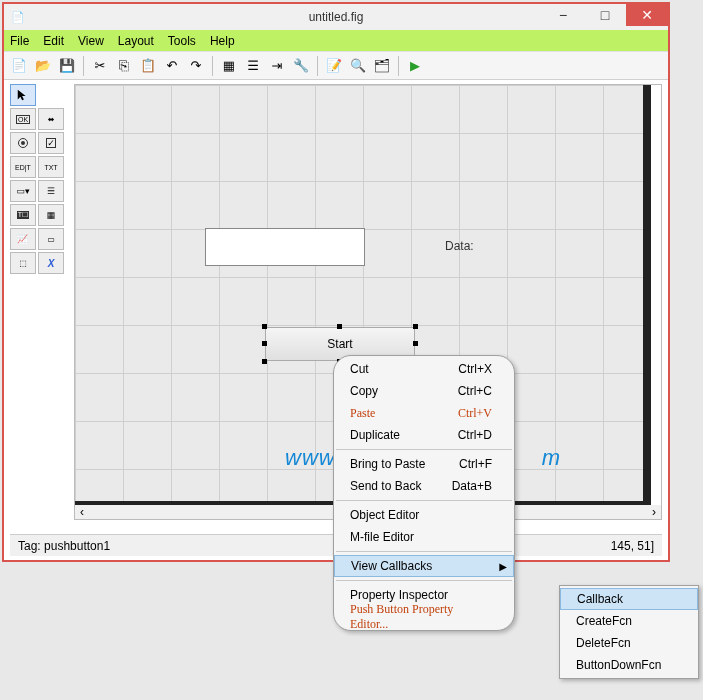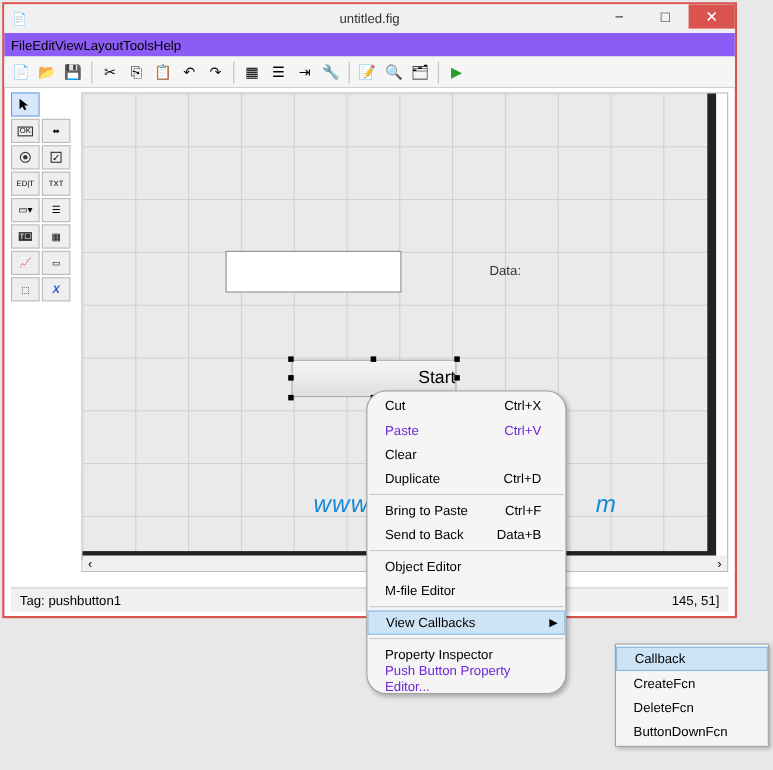--- a/index.html
+++ b/index.html
@@ -48,24 +48,25 @@
   .title-btn {
     width: 42px; height: 22px;
     display: flex; align-items: center; justify-content: center;
     font-size: 14px;
     color: #333;
     cursor: pointer;
   }
   .title-btn.close { background: #d9534f; color: #fff; }
   .menu-bar {
     height: 22px;
-    background: #8b5cf6;
+    background: #bef264;
     display: flex;
     align-items: center;
     padding: 0 6px;
+    gap: 14px;
     border-bottom: 1px solid #e0e0e0;
   }
   .menu-item { cursor: default; }
   .toolbar {
     height: 28px;
     background: #f5f5f5;
     border-bottom: 1px solid #d0d0d0;
     display: flex;
     align-items: center;
     padding: 0 4px;
@@ -158,22 +159,22 @@
     position: absolute;
     left: 370px; top: 154px;
     font-size: 12px; color: #333;
   }
   .sel-button {
     position: absolute;
     left: 190px; top: 242px;
     width: 150px; height: 34px;
     background: linear-gradient(#f5f5f5,#e0e0e0);
     border: 1px solid #aaa;
-    display: flex; align-items: center; justify-content: flex-end;
-    font-size: 16px;
+    display: flex; align-items: center; justify-content: center;
+    font-size: 12px;
   }
   .sel-handles div {
     position: absolute; width:5px; height:5px; background:#000;
   }
   .watermark {
     position: absolute;
     left: 210px; top: 360px;
     font-family: Arial, sans-serif;
     font-style: italic;
     font-size: 22px;
@@ -203,21 +204,21 @@
   }
   .ctx-menu { left: 333px; top: 355px; width: 182px; border-radius: 18px; }
   .sub-menu { left: 559px; top: 585px; width: 140px; }
   .mrow {
     height: 22px;
     display: flex; align-items: center;
     padding: 0 24px 0 16px;
     cursor: default;
     position: relative;
   }
-  .mrow.disabled { color: #6d28d9; }
+  .mrow.disabled { color: #c2410c; font-family: Liberation Serif, serif; }
   .mrow.hl { background: #cde4f7; border: 1px solid #8bb9e0; height:22px; }
   .mrow .shortcut {
     position: absolute; right: 22px;
   }
   .mrow .arrow {
     position: absolute; right: 6px; font-size: 10px;
   }
   .msep { height:1px; background:#c8c8c8; margin: 3px 2px; }
 </style>
 </head>
@@ -381,26 +382,27 @@
     <span>145, 51]</span>
   </div>
 
 </div>
 
 <div class="ctx-menu">
   <div class="mrow">
     <span>Cut</span>
       <span class="shortcut">Ctrl+X</span>
   </div>
+  <div class="mrow">
+    <span>Copy</span>
+      <span class="shortcut">Ctrl+C</span>
+  </div>
   <div class="mrow disabled">
     <span>Paste</span>
       <span class="shortcut">Ctrl+V</span>
-  </div>
-  <div class="mrow">
-    <span>Clear</span>
   </div>
   <div class="mrow">
     <span>Duplicate</span>
       <span class="shortcut">Ctrl+D</span>
   </div>
   <div class="msep"></div>
   <div class="mrow">
     <span>Bring to Paste</span>
       <span class="shortcut">Ctrl+F</span>
   </div>

